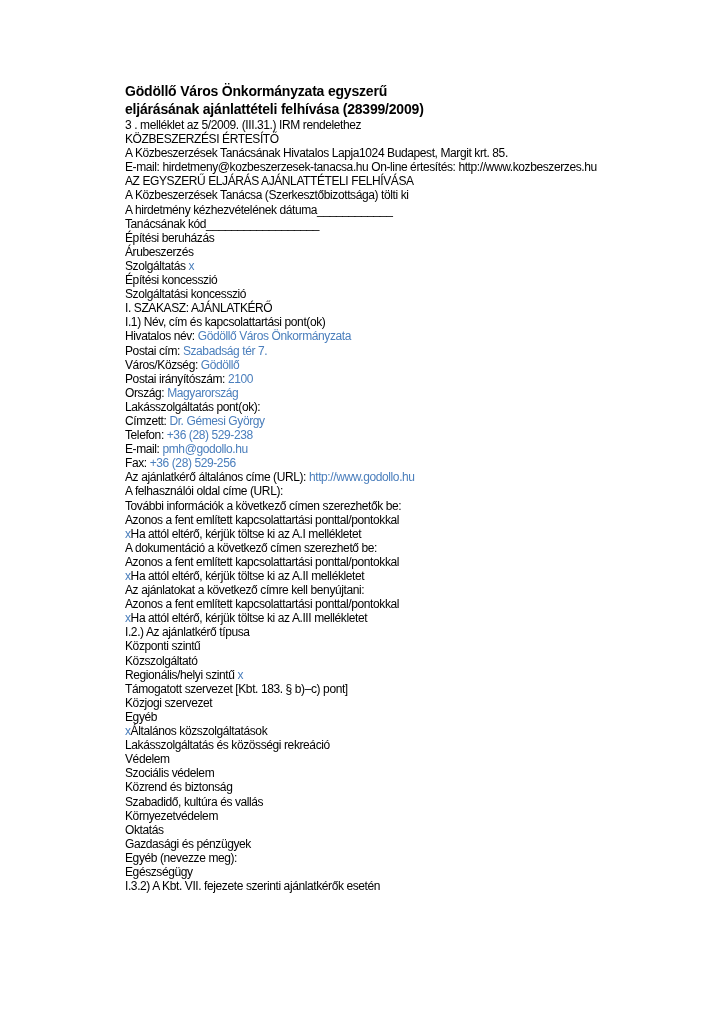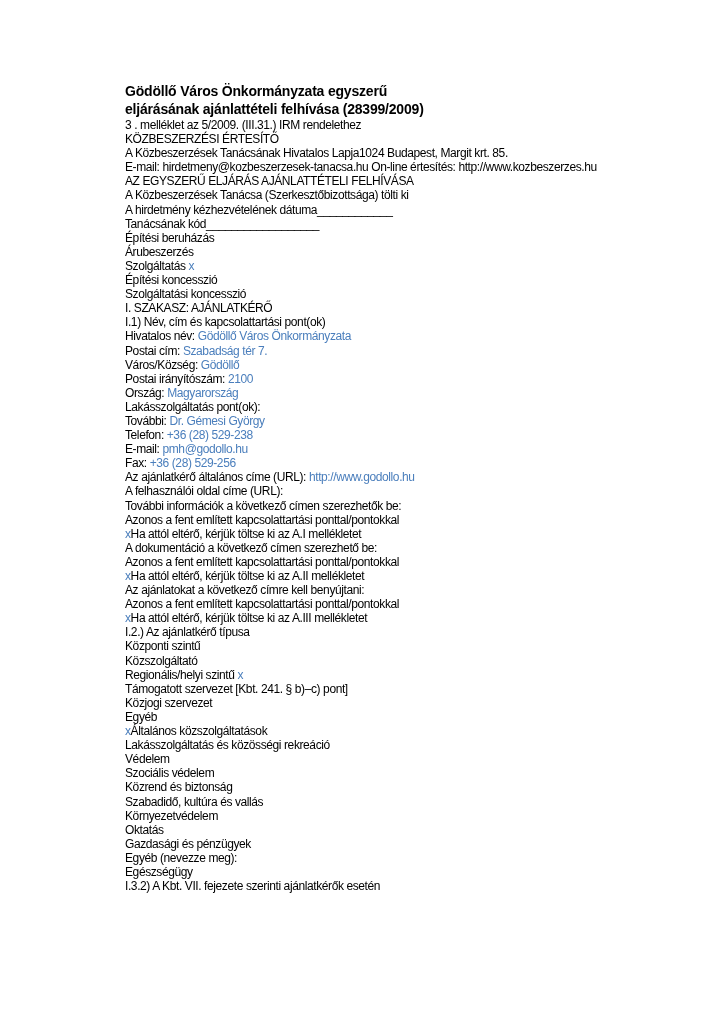--- a/index.html
+++ b/index.html
@@ -57,40 +57,40 @@
       <div class="line bold"><span>Építési koncesszió</span></div>
       <div class="line bold"><span>Szolgáltatási koncesszió</span></div>
       <div class="line bold"><span>I. SZAKASZ: AJÁNLATKÉRŐ</span></div>
       <div class="line regular"><span>I.1) Név, cím és kapcsolattartási pont(ok)</span></div>
       <div class="line regular"><span>Hivatalos név: </span><span class="accent">Gödöllő Város Önkormányzata</span></div>
       <div class="line regular"><span>Postai cím: </span><span class="accent">Szabadság tér 7.</span></div>
       <div class="line regular"><span>Város/Község: </span><span class="accent">Gödöllő</span></div>
       <div class="line regular"><span>Postai irányítószám: </span><span class="accent">2100</span></div>
       <div class="line regular"><span>Ország: </span><span class="accent">Magyarország</span></div>
       <div class="line regular"><span>Lakásszolgáltatás pont(ok):</span></div>
-      <div class="line regular"><span>További: </span><span class="accent">Dr. Gémesi György</span></div>
+      <div class="line regular"><span>Címzett: </span><span class="accent">Dr. Gémesi György</span></div>
       <div class="line regular"><span>Telefon: </span><span class="accent">+36 (28) 529-238</span></div>
       <div class="line regular"><span>E-mail: </span><span class="accent">pmh@godollo.hu</span></div>
       <div class="line regular"><span>Fax: </span><span class="accent">+36 (28) 529-256</span></div>
       <div class="line regular"><span>Az ajánlatkérő általános címe (URL): </span><span class="accent">http://www.godollo.hu</span></div>
       <div class="line regular"><span>A felhasználói oldal címe (URL):</span></div>
       <div class="line regular"><span>További információk a következő címen szerezhetők be:</span></div>
       <div class="line regular"><span>Azonos a fent említett kapcsolattartási ponttal/pontokkal</span></div>
       <div class="line regular"><span class="accent">x</span><span>Ha attól eltérő, kérjük töltse ki az A.I mellékletet</span></div>
       <div class="line regular"><span>A dokumentáció a következő címen szerezhető be:</span></div>
       <div class="line regular"><span>Azonos a fent említett kapcsolattartási ponttal/pontokkal</span></div>
       <div class="line regular"><span class="accent">x</span><span>Ha attól eltérő, kérjük töltse ki az A.II mellékletet</span></div>
       <div class="line regular"><span>Az ajánlatokat a következő címre kell benyújtani:</span></div>
       <div class="line regular"><span>Azonos a fent említett kapcsolattartási ponttal/pontokkal</span></div>
       <div class="line regular"><span class="accent">x</span><span>Ha attól eltérő, kérjük töltse ki az A.III mellékletet</span></div>
       <div class="line regular"><span>I.2.) Az ajánlatkérő típusa</span></div>
       <div class="line regular"><span>Központi szintű</span></div>
       <div class="line regular"><span>Közszolgáltató</span></div>
       <div class="line regular"><span>Regionális/helyi szintű </span><span class="accent">x</span></div>
-      <div class="line regular"><span>Támogatott szervezet [Kbt. 241. § b)–c) pont]</span></div>
+      <div class="line regular"><span>Támogatott szervezet [Kbt. 183. § b)–c) pont]</span></div>
       <div class="line regular"><span>Közjogi szervezet</span></div>
       <div class="line regular"><span>Egyéb</span></div>
       <div class="line regular"><span class="accent">x</span><span>Általános közszolgáltatások</span></div>
       <div class="line regular"><span>Lakásszolgáltatás és közösségi rekreáció</span></div>
       <div class="line regular"><span>Védelem</span></div>
       <div class="line regular"><span>Szociális védelem</span></div>
       <div class="line regular"><span>Közrend és biztonság</span></div>
       <div class="line regular"><span>Szabadidő, kultúra és vallás</span></div>
       <div class="line regular"><span>Környezetvédelem</span></div>
       <div class="line regular"><span>Oktatás</span></div>

